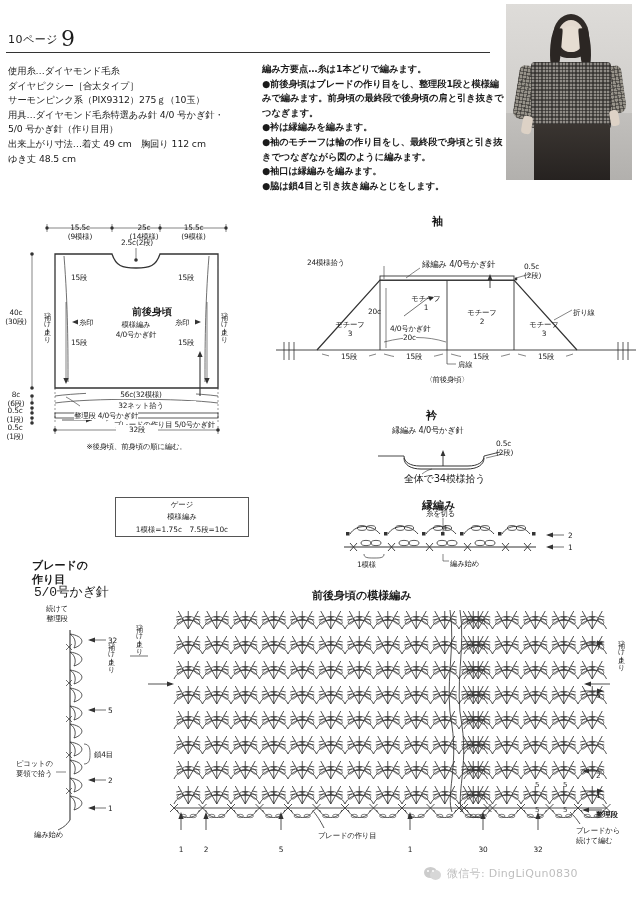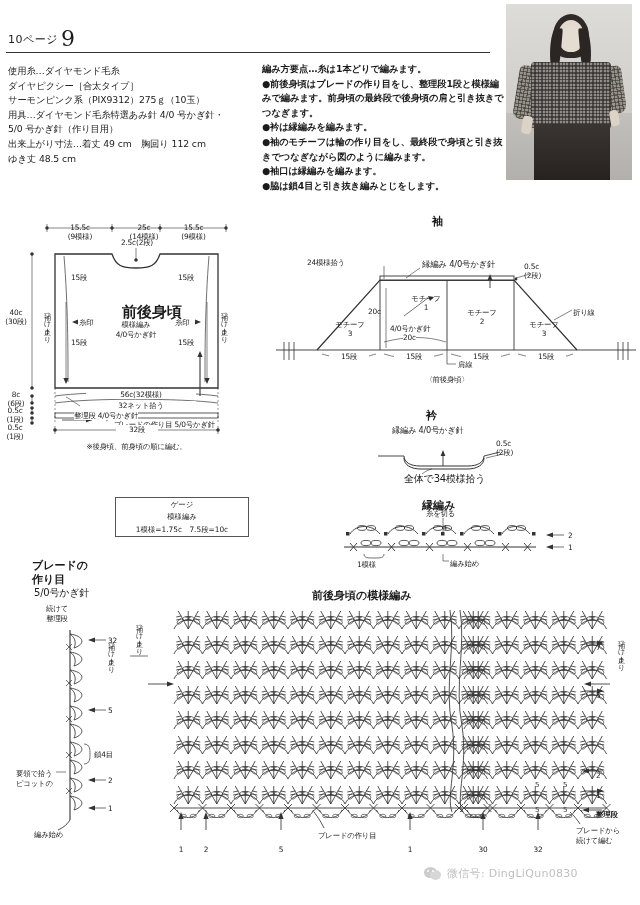--- a/index.html
+++ b/index.html
@@ -236,21 +236,21 @@
   </div>
   <div class="abs lbl ctr" style="left:0px;top:196px;width:30px;">
     <div>0.5c</div>
     <div>(1段)</div>
   </div>
   <div class="abs lbl ctr" style="left:0px;top:213px;width:30px;">
     <div>0.5c</div>
     <div>(1段)</div>
   </div>
 
-  <div class="abs lbl2 ctr" style="left:56px;top:97px;width:192px;font-weight:bold;font-size:15px;">前後身頃</div>
+  <div class="abs lbl2 ctr" style="left:56px;top:97px;width:192px;font-weight:bold;font-size:10px;">前後身頃</div>
   <div class="abs lbl ctr" style="left:56px;top:110px;width:160px;">模様編み</div>
   <div class="abs lbl ctr" style="left:56px;top:120px;width:160px;">4/0号かぎ針</div>
 
   <div class="abs lbl ctr" style="left:86px;top:180px;width:110px;background:#fff;">56c(32模様)</div>
   <div class="abs lbl ctr" style="left:86px;top:191px;width:110px;background:#fff;">32ネット拾う</div>
   <div class="abs lbl" style="left:74px;top:201px;background:#fff;">整理段 4/0号かぎ針</div>
   <div class="abs lbl" style="left:114px;top:210px;background:#fff;">ブレードの作り目 5/0号かぎ針</div>
   <div class="abs lbl ctr" style="left:116px;top:215px;width:42px;background:#fff;">32段</div>
   <div class="abs lbl ctr" style="left:55px;top:232px;width:163px;">※後身頃、前身頃の順に編む。</div>
 </div>
@@ -440,21 +440,21 @@
   <div class="abs lbl" style="left:143px;top:26px;font-size:6.6px;">4</div>
   <div class="abs lbl" style="left:57px;top:62px;">1模様</div>
   <div class="abs lbl" style="left:150px;top:61px;">編み始め</div>
   <div class="abs lbl" style="left:268px;top:33px;">2</div>
   <div class="abs lbl" style="left:268px;top:45px;">1</div>
 </div>
 
 <div class="abs" style="left:8px;top:558px;width:140px;height:290px;">
   <div class="abs ttl" style="left:24px;top:0;">ブレードの</div>
   <div class="abs ttl" style="left:24px;top:14px;">作り目</div>
-  <div class="abs lbl" style="left:26px;top:30px;font-size:10px;">5/0号かぎ針</div>
+  <div class="abs lbl" style="left:26px;top:30px;font-size:13px;font-family:Liberation Mono, monospace;">5/0号かぎ針</div>
   <div class="abs lbl ctr" style="left:24px;top:46px;width:50px;">続けて</div>
   <div class="abs lbl ctr" style="left:24px;top:56px;width:50px;">整理段</div>
 
   <svg width="140" height="290" viewBox="0 0 140 290">
     <g stroke="#333" fill="none" stroke-width=".9">
 
       <path d="M62,72 L62,262" stroke-width="1.1"></path>
 
       <g stroke-width=".85">
         <path d="M62,76 C76,78 78,86 66,90"></path>
@@ -506,21 +506,21 @@
       <path d="M80,222 l7,-2.6 v5.2 Z"></path>
       <path d="M80,250 l7,-2.6 v5.2 Z"></path>
     </g>
   </svg>
 
   <div class="abs lbl" style="left:100px;top:78px;">32</div>
   <div class="abs lbl" style="left:100px;top:148px;">5</div>
   <div class="abs lbl" style="left:100px;top:218px;">2</div>
   <div class="abs lbl" style="left:100px;top:246px;">1</div>
   <div class="abs lbl" style="left:86px;top:192px;">鎖4目</div>
-  <div class="abs lbl" style="left:8px;top:201px;margin-top:20px;">ピコットの</div>
+  <div class="abs lbl" style="left:8px;top:201px;">ピコットの</div>
   <div class="abs lbl" style="left:8px;top:211px;">要領で拾う</div>
   <div class="abs lbl" style="left:26px;top:272px;">編み始め</div>
   <div class="abs lbl vert" style="left:126px;top:62px;font-size:7px;">袖つけ止まり</div>
 </div>
 
 <div class="abs" style="left:112px;top:588px;width:528px;height:268px;">
   <div class="abs ttl" style="left:200px;top:0;">前後身頃の模様編み</div>
 
   <svg width="528" height="268" viewBox="0 0 528 268">
     <defs>

